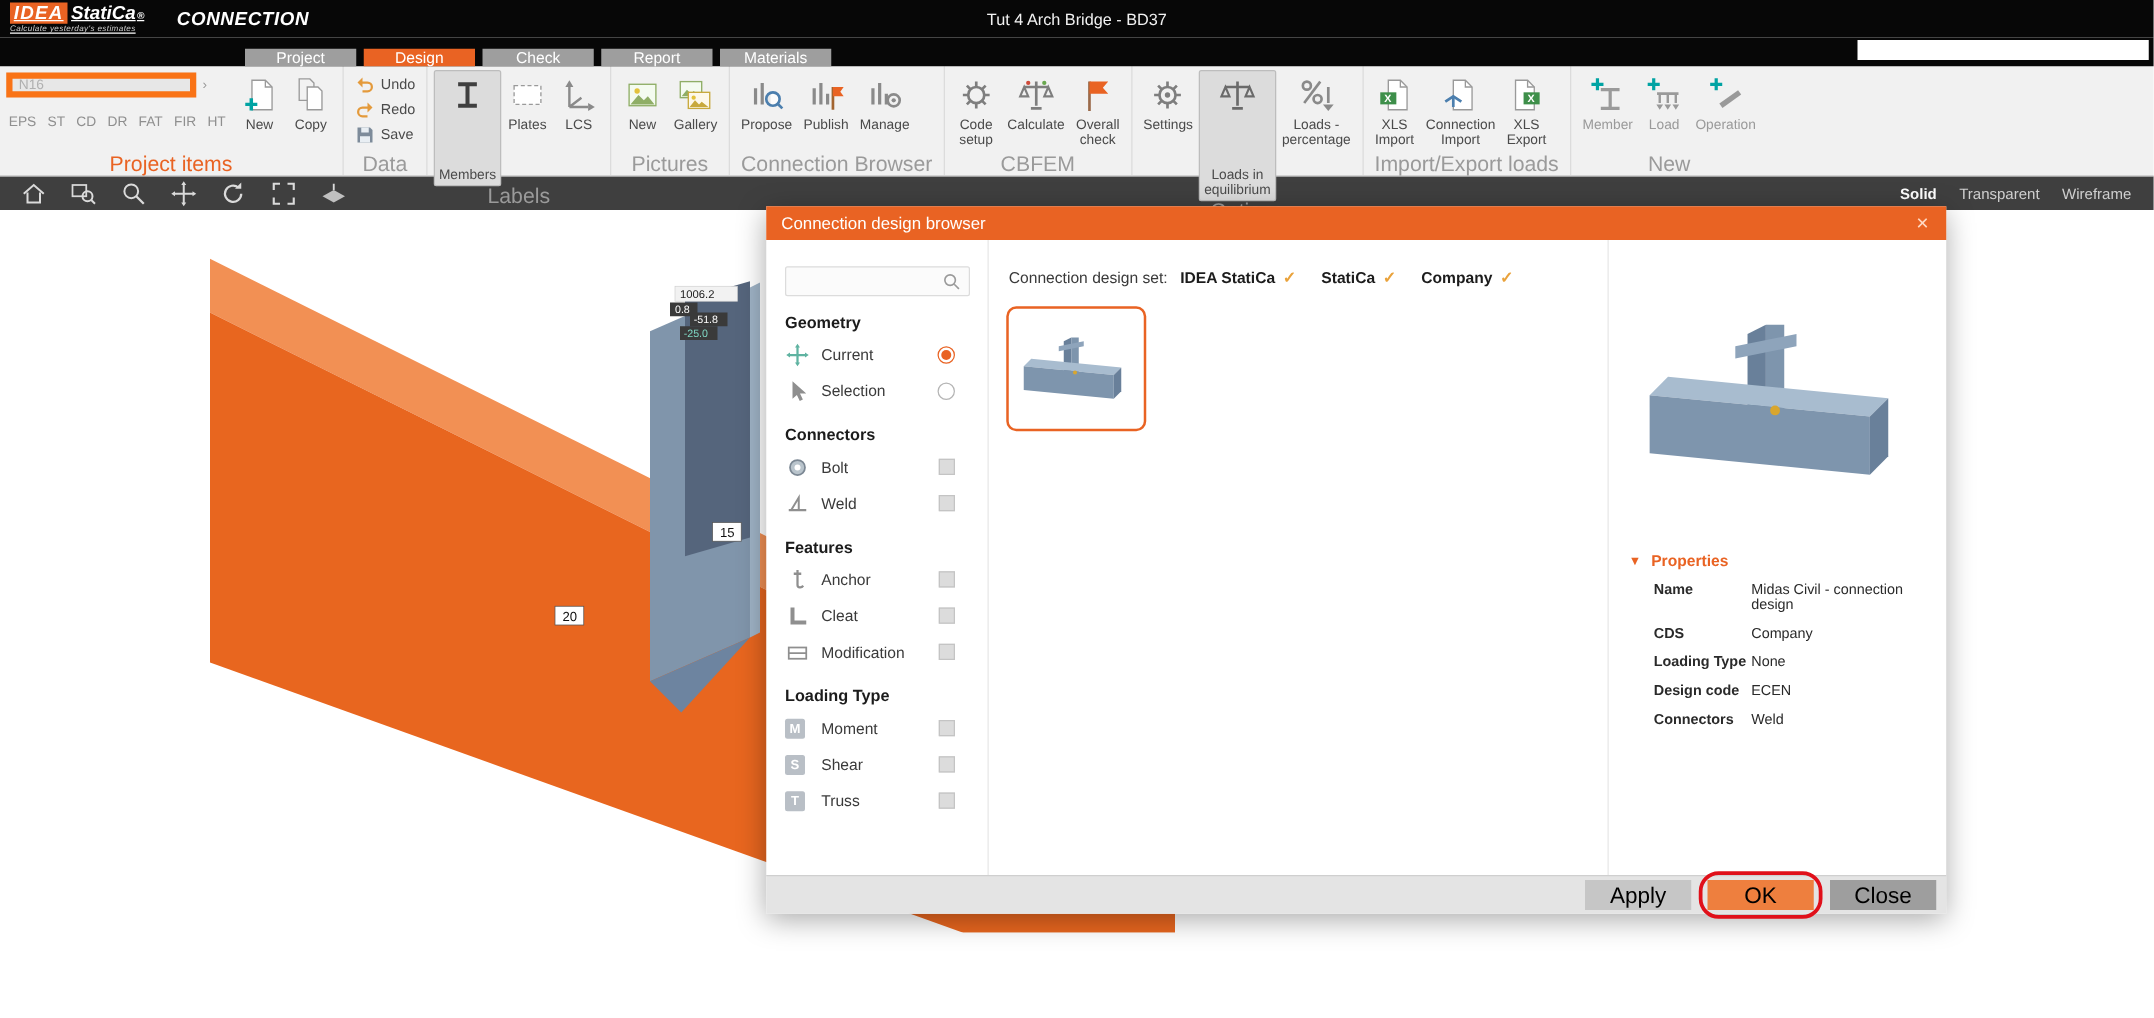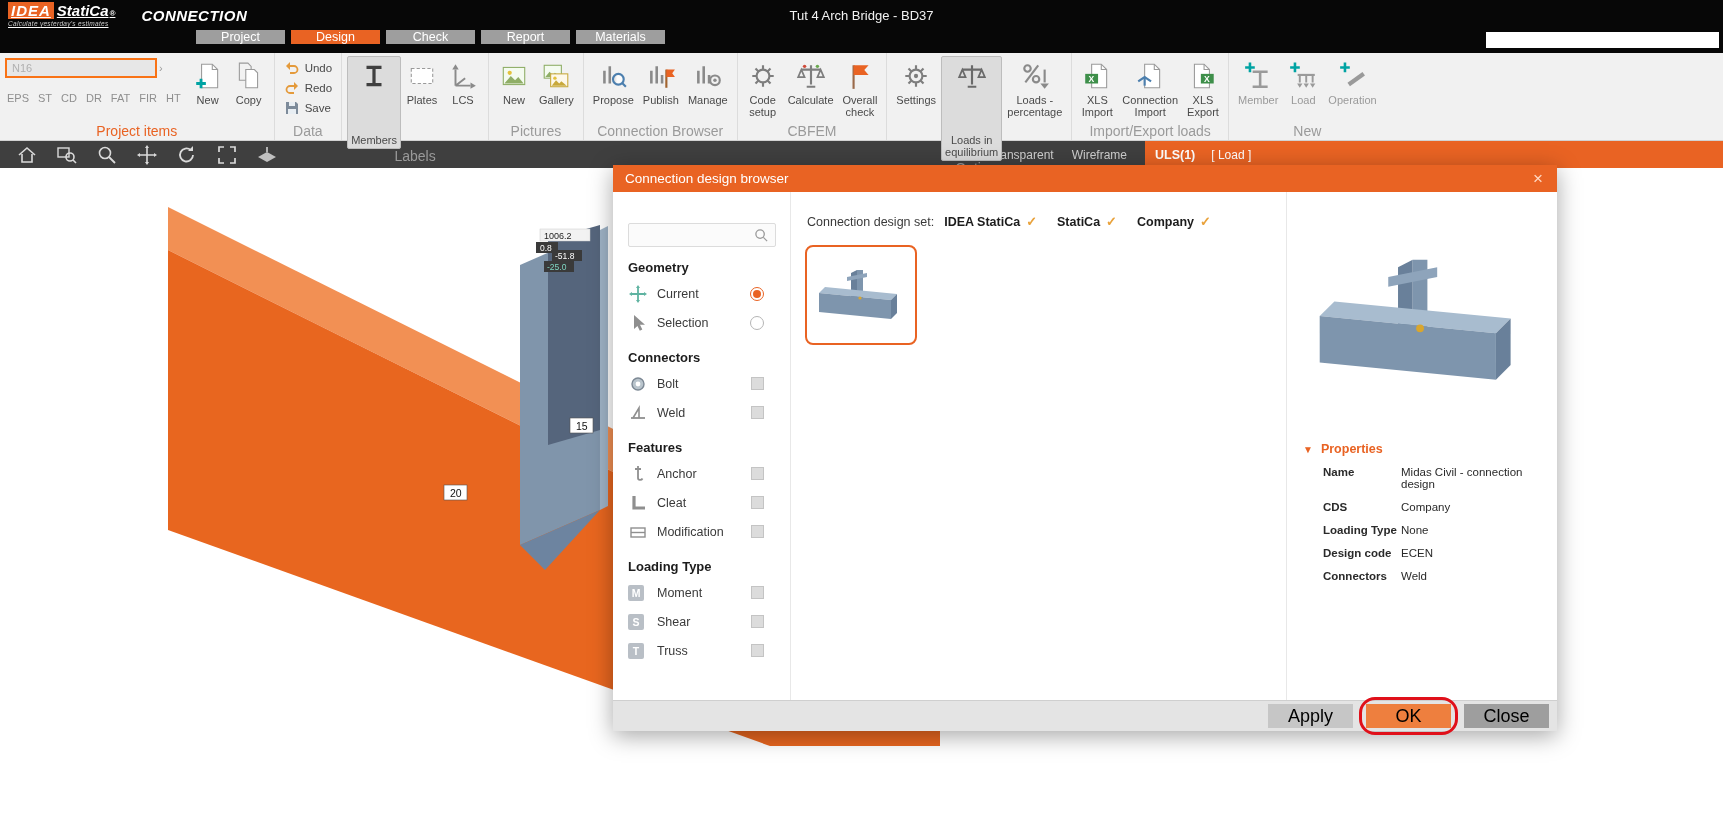--- a/index.html
+++ b/index.html
@@ -13,37 +13,37 @@
   .titlebar { position:absolute; top:0; left:0; width:100%; height:30px; background:#070707; display:flex; align-items:center; color:#fff; z-index:5; }
   .logo { margin-left:8px; display:flex; flex-direction:column; line-height:1;text-decoration:underline; }
   .logo-row { display:flex; align-items:baseline; font-style:italic; font-weight:bold; font-size:15px; }
   .logo-idea { background:#e96323; color:#fff; padding:1px 3px; letter-spacing:1px; }
   .logo-statica { margin-left:3px; }
   .logo-reg { font-size:8px; margin-left:1px; }
   .tagline { font-size:6.5px; font-style:italic; color:#cfcfcf; margin-top:2px; letter-spacing:.3px; }
   .module { margin-left:26px; font-style:italic; font-weight:bold; font-size:15px; letter-spacing:.5px; }
   .doc-title { position:absolute; left:50%; top:0; transform:translateX(-50%); height:30px; display:flex; align-items:center; font-size:13px; color:#f2f2f2; }
   
-  .tabbar { position:absolute; top:30px; left:0; width:100%; height:23px; background:#070707; display:flex; align-items:flex-start; padding-left:196px; gap:6px; z-index:5; }
+  .tabbar { position:absolute; top:30px; left:0; width:100%; height:23px; background:#070707; display:flex; align-items:flex-end; padding-left:196px; gap:6px; z-index:5; }
   .tab { width:89px; display:flex; align-items:center; justify-content:center; color:#fff; font-size:12.5px; background:#9e9e9e; cursor:default; }
   .tab.active { background:#e96323; }
   .tb-field { position:absolute; right:4px; top:2px; width:233px; height:16px; background:#ffffff; border:none; }
   
   .ribbon { position:absolute; top:53px; left:0; width:100%; height:88px; background:#f1f1f1; border-bottom:1px solid #d2d2d2; display:flex; align-items:stretch; z-index:4; }
   .rgroup { display:flex; flex-direction:column; padding:3px 5px 1px; border-right:1px solid #dcdcdc; }
   .ritems { flex:1; display:flex; align-items:flex-start; gap:1px; }
-  .rgname { text-align:center; font-size:14px; color:#9a9a9a; height:15px; line-height:15px; white-space:nowrap; padding:0 4px; }
+  .rgname { text-align:center; font-size:17px; color:#9a9a9a; height:15px; line-height:15px; white-space:nowrap; padding:0 4px; }
   .rgname.accent { color:#e96323; }
   .ritem { display:flex; flex-direction:column; align-items:center; min-width:40px; padding:4px 3px 2px; border:1px solid transparent; border-radius:2px; cursor:default; }
   .ritem.pressed { background:#dcdcdc; border-color:#bdbdbd;gap:40px; }
   .rlabel { font-size:11px; line-height:12px; color:#4a4a4a; text-align:center; white-space:pre-line; margin-top:3px; }
   .rlabel.dim { color:#9a9a9a; }
   .ric { width:30px; height:30px; display:block; }
   .pi-left { display:flex; flex-direction:column; margin-right:6px; }
-  .pi-input { width:152px; height:20px; background:#e7e7e7; border:2px solid #f97316; display:flex; align-items:center; margin-top:2px; }
+  .pi-input { width:152px; height:20px; background:#e7e7e7; border:5px solid #f97316; display:flex; align-items:center; margin-top:2px; }
   .pi-input input { flex:1; border:none; background:transparent; font-size:11px; color:#b0b0b0; padding:0 5px; outline:none; font-family:inherit; }
   .pi-chevron { color:#9a9a9a; font-size:11px; padding-right:4px; }
   .pi-codes { display:flex; gap:9px; font-size:11px; color:#8f8f8f; margin-top:14px; padding-left:2px; }
   .smallcol { display:flex; flex-direction:column; gap:2px; padding-top:3px; }
   .smallbtn { display:flex; align-items:center; gap:5px; font-size:11.5px; color:#4a4a4a; height:18px; padding:0 4px; }
   .sic { width:16px; height:16px; display:block; }
   
   .viewbar { position:absolute; top:141px; left:0; width:100%; height:27px; background:#3f3f3f; display:flex; align-items:center; z-index:3; }
   .vic { width:22px; height:22px; display:block; }
   .vbtn { padding:0 6px; display:flex; align-items:center; }
@@ -56,21 +56,21 @@
   .uls-load { font-size:12px; }
   
   .main { position:absolute; top:168px; left:0; width:1723px; height:646px; background:#fff; z-index:1; }
   .scene { position:absolute; top:0; left:0; }
   
   .dialog { position:absolute; top:165px; left:613px; width:944px; height:566px; background:#ffffff; z-index:20; box-shadow:0 5px 22px rgba(0,0,0,.35); display:flex; flex-direction:column; }
   .dlg-header { height:27px; background:#e96323; color:#fff; display:flex; align-items:center; padding:0 12px; }
   .dlg-title { font-size:13.5px; flex:1; }
   .dlg-close { font-size:17px; color:#ffd9c4; cursor:default; padding:0 2px; }
   .dlg-body { flex:1; display:flex; min-height:0; }
-  .filters { width:178px; border-right:1px solid #e8e8e8; padding:18px 0 0 15px; overflow:hidden; }
+  .filters { width:178px; border-right:1px solid #e8e8e8; padding:8px 0 0 15px; overflow:hidden; }
   .searchbox { margin:13px 14px 6px 0; height:24px; border:1px solid #dcdcdc; background:#fbfbfb; border-radius:2px; display:flex; align-items:center; padding:0 6px; }
   .searchbox input { flex:1; border:none; background:transparent; outline:none; font-size:12px; min-width:0; font-family:inherit; }
   .fheading { font-size:13px; font-weight:bold; color:#1c1c1c; margin:13px 0 4px; }
   .frow { display:flex; align-items:center; height:29px; padding-right:26px; }
   .frow .fic { width:20px; height:20px; margin-right:9px; flex:0 0 auto; }
   .flabel { font-size:12.5px; color:#3a3a3a; flex:1; }
   .radio { width:14px; height:14px; border-radius:50%; border:1px solid #b5b5b5; background:#fff; position:relative; flex:0 0 auto; }
   .radio.sel { border-color:#e96323; }
   .radio.sel::after { content:""; position:absolute; left:2px; top:2px; width:8px; height:8px; border-radius:50%; background:#e96323; }
   .checkbox { width:13px; height:13px; background:#dcdcdc; border:1px solid #c4c4c4; flex:0 0 auto; }
@@ -449,24 +449,20 @@
           <path d="M11 8v-5" stroke="#dadada" stroke-width="1.5"></path>
         </svg>
       </div>
   </div>
   <div class="vb-spacer"></div>
   <div class="vb-modes">
     <span class="vb-mode sel">Solid</span>
     <span class="vb-mode">Transparent</span>
     <span class="vb-mode">Wireframe</span>
   </div>
-  <div class="uls-strip">
-    <span class="uls-name">ULS(1)</span>
-    <span class="uls-load">[ Load ]</span>
-  </div>
 </div>
 
 <div class="main">
   <svg class="scene" width="1723" height="578" viewBox="0 0 1723 578">
 
     <polygon points="168,39 940,424 940,467 168,82" fill="#f29054"></polygon>
     <polygon points="168,82 940,467 940,578 770,578 168,362" fill="#e8661f"></polygon>
     <polygon points="770,578 940,578 940,467" fill="#e8661f"></polygon>
 
     <polygon points="520,97 600,62 600,342 520,377" fill="#8095ab"></polygon>

